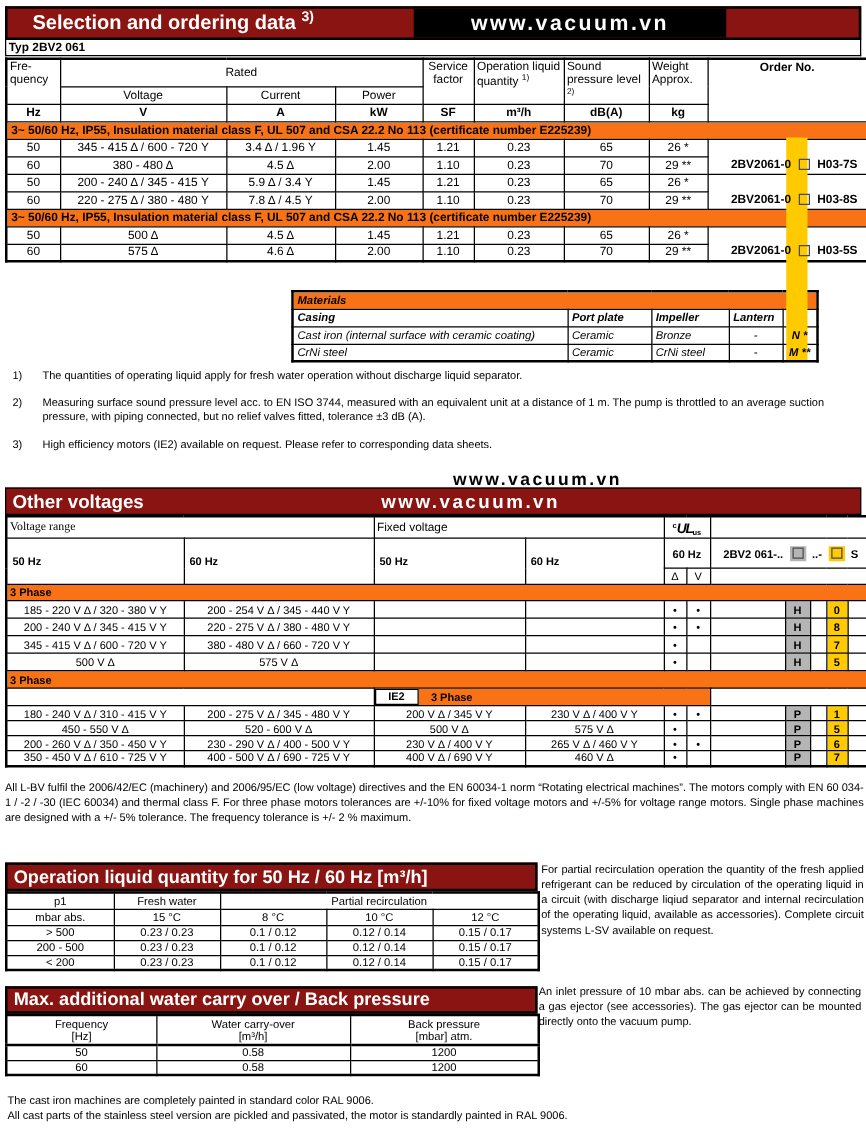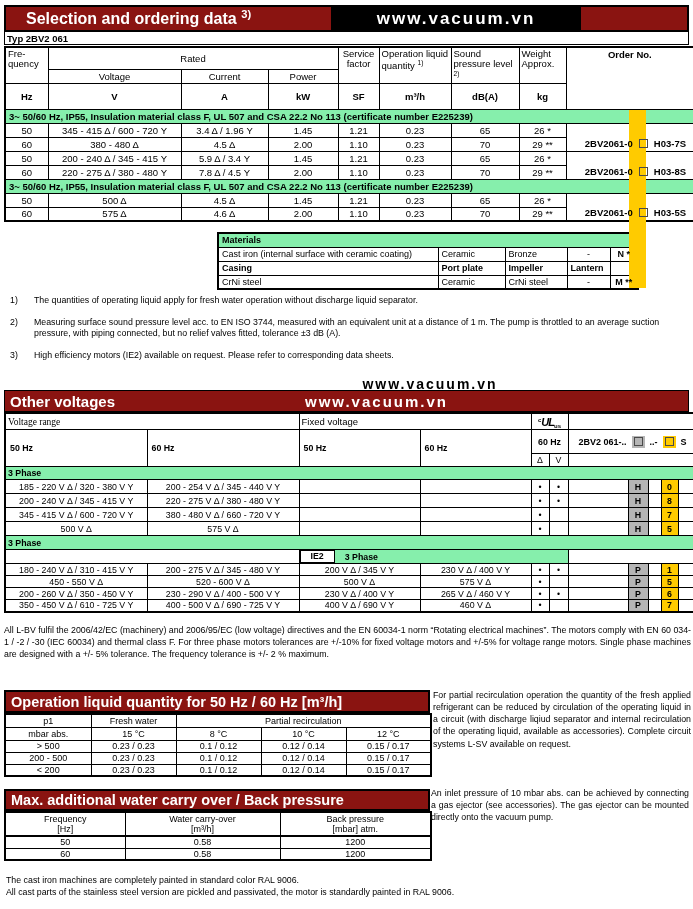--- a/index.html
+++ b/index.html
@@ -12,21 +12,21 @@
   .blackpatch{position:absolute;top:0;bottom:0;background:#000;display:flex;align-items:center;justify-content:center;}
   .brand{font-weight:800;letter-spacing:2px;color:#fff;white-space:nowrap;}
   
   table{border-collapse:collapse;table-layout:fixed;border:2px solid #000;}
   td,th{border:1px solid #000;padding:0 2px;font-weight:normal;overflow:hidden;white-space:nowrap;box-sizing:border-box;}
   .wrap{white-space:normal;line-height:1.1;}
   .center{text-align:center;}
   .left{text-align:left;}
   .bold{font-weight:bold;}
   .top{vertical-align:top;padding-top:1px;}
-  .gray{background:#86efac;}
+  .gray{background:#f97316;}
   .graybox{background:#b5b5b5;}
   .yellow{background:#ffcb00;}
   .nobg{background:transparent;}
   
   .t1{font-size:9.5px;}
   .t1 .band{font-weight:bold;padding-left:3px;}
   .ordwrap{display:flex;align-items:center;justify-content:flex-end;gap:6px;padding-right:5px;font-weight:bold;font-size:9.5px;}
   .phbox{display:inline-block;width:7px;height:7px;border:1px solid #4a4a4a;background:transparent;}
   .above-stripe{position:relative;z-index:4;margin-top:12px;}
   .stripe{position:absolute;background:#ffcb00;z-index:3;}
@@ -95,21 +95,21 @@
       <th class="wrap top left" rowspan="2"><span>Operation liquid quantity</span> <sup>1)</sup></th>
       <th class="wrap top left" rowspan="2"><span>Sound pressure level</span> <sup>2)</sup></th>
       <th class="wrap top left" rowspan="2">Weight Approx.</th>
       <th class="top center bold" rowspan="3">Order No.</th>
     </tr>
     <tr style="height:14px;">
       <th class="center">Voltage</th>
       <th class="center">Current</th>
       <th class="center">Power</th>
     </tr>
-    <tr style="height:26px;">
+    <tr style="height:14px;">
       <td class="center bold">Hz</td>
       <td class="center bold">V</td>
       <td class="center bold">A</td>
       <td class="center bold">kW</td>
       <td class="center bold">SF</td>
       <td class="center bold">m³/h</td>
       <td class="center bold">dB(A)</td>
       <td class="center bold">kg</td>
     </tr>
     <tr style="height:14px;">
@@ -196,46 +196,46 @@
       <td class="center">2.00</td>
       <td class="center">1.10</td>
       <td class="center">0.23</td>
       <td class="center">70</td>
       <td class="center">29 **</td>
     </tr>
   </tbody>
       </table>
   </div>
 
-  <div class="abs" style="left:217px;top:232px;">
+  <div class="abs" style="left:233px;top:232px;font-style:italic;">
   <table class="tm" style="width:420px;">
     <colgroup>
           <col style="width:220px">
           <col style="width:67px">
           <col style="width:62px">
           <col style="width:43px">
           <col style="width:28px">
         </colgroup>
     <tbody>
           <tr style="height:14px;">
       <td class="gray bold left" colspan="5">Materials</td>
     </tr>
     <tr style="height:14px;">
+      <th class="left bold">Casing</th>
+      <th class="left bold">Port plate</th>
+      <th class="left bold">Impeller</th>
+      <th class="left bold">Lantern</th>
+      <th class="nobg"></th>
+    </tr>
+    <tr style="height:14px;">
       <td class="left">Cast iron (internal surface with ceramic coating)</td>
       <td class="left">Ceramic</td>
       <td class="left">Bronze</td>
       <td class="center">-</td>
       <td class="center nobg"><span class="above-stripe bold">N *</span></td>
-    </tr>
-    <tr style="height:14px;">
-      <th class="left bold">Casing</th>
-      <th class="left bold">Port plate</th>
-      <th class="left bold">Impeller</th>
-      <th class="left bold">Lantern</th>
-      <th class="nobg"></th>
     </tr>
     <tr style="height:14px;">
       <td class="left">CrNi steel</td>
       <td class="left">Ceramic</td>
       <td class="left">CrNi steel</td>
       <td class="center">-</td>
       <td class="center nobg"><span class="above-stripe bold">M **</span></td>
     </tr>
   </tbody>
       </table>

